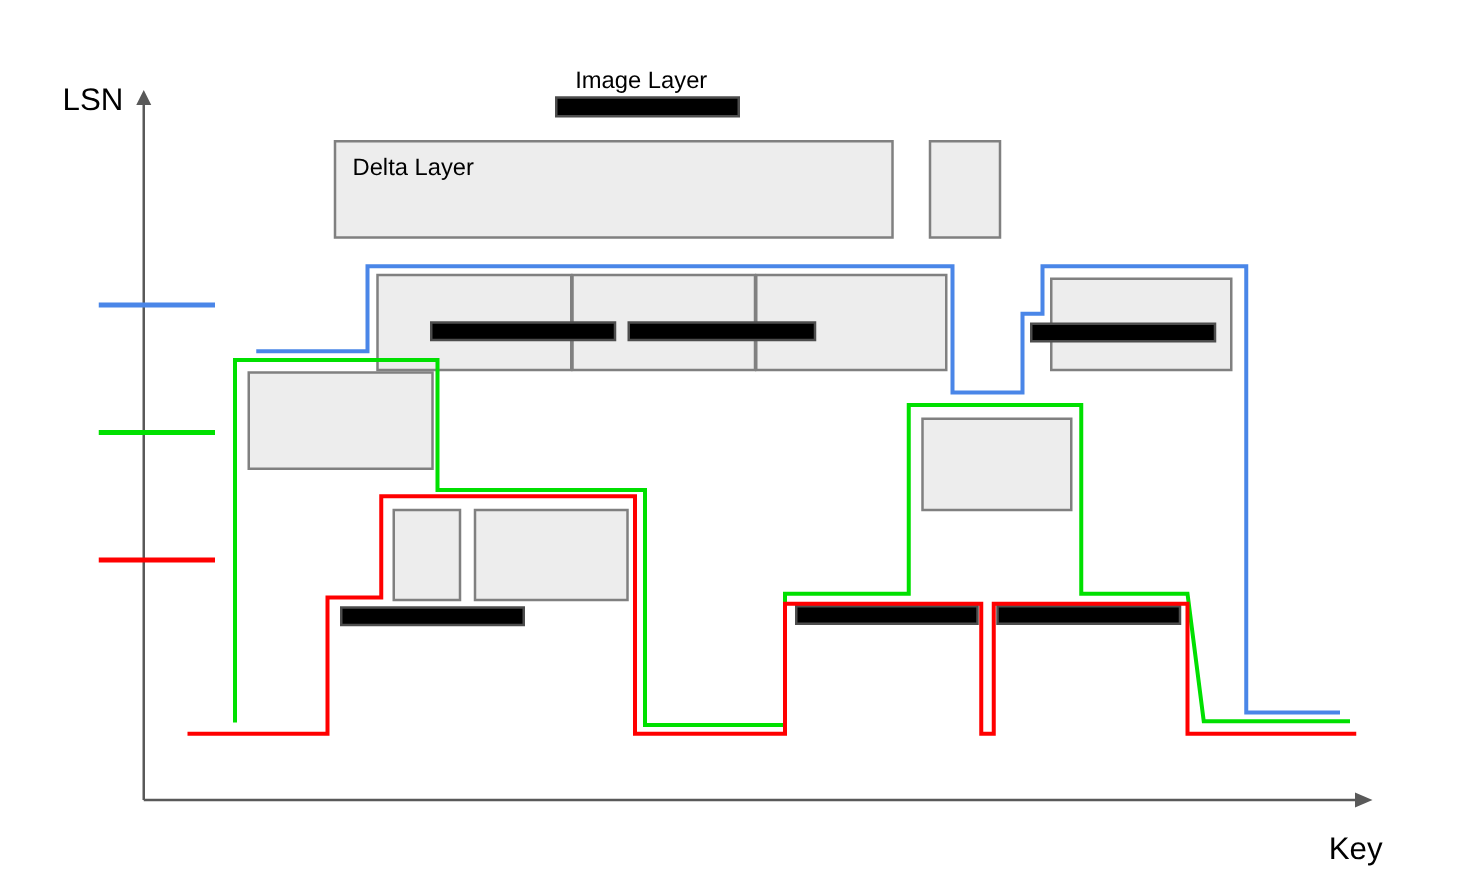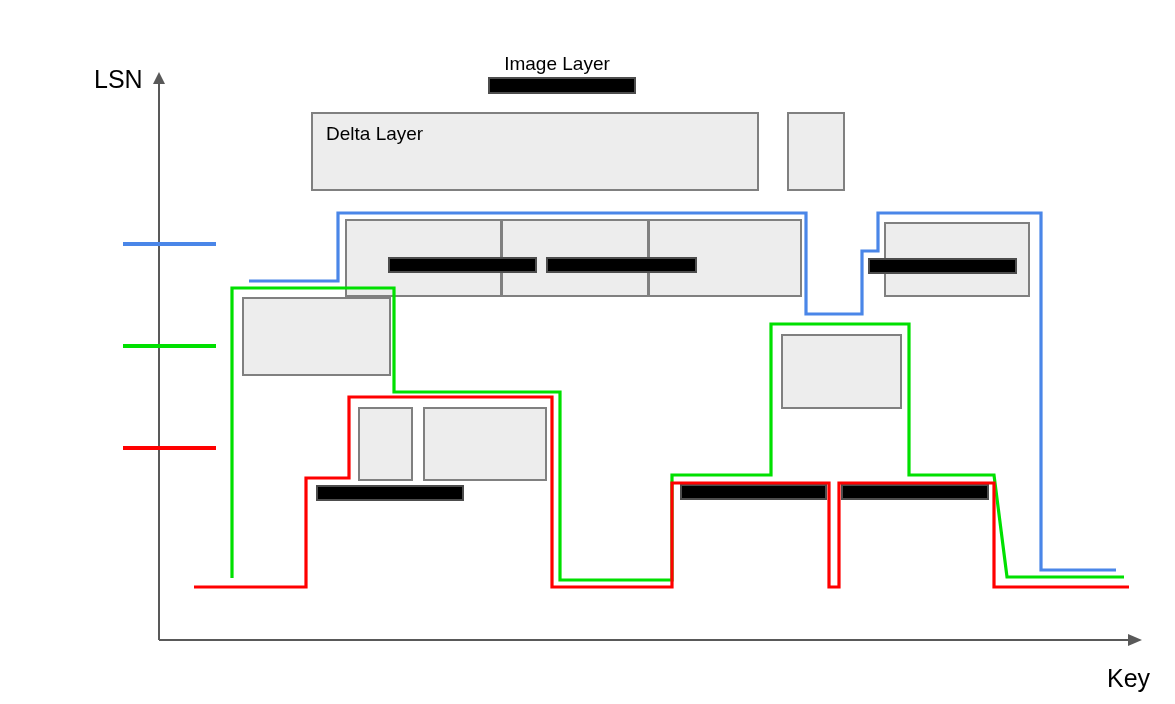--- a/index.html
+++ b/index.html
@@ -10,21 +10,20 @@
   body {
     width: 1175px;
     height: 704px;
     font-family: "Liberation Sans", sans-serif;
     overflow: hidden;
   }
   #diagram-root {
     position: relative;
     width: 993px;
     height: 704px;
-    padding-left: 44px;
   }
   svg#diagram-canvas {
     display: block;
     width: 1175px;
     height: 704px;
   }
   .axis-line {
     stroke: #595959;
     stroke-width: 2;
     fill: none;

